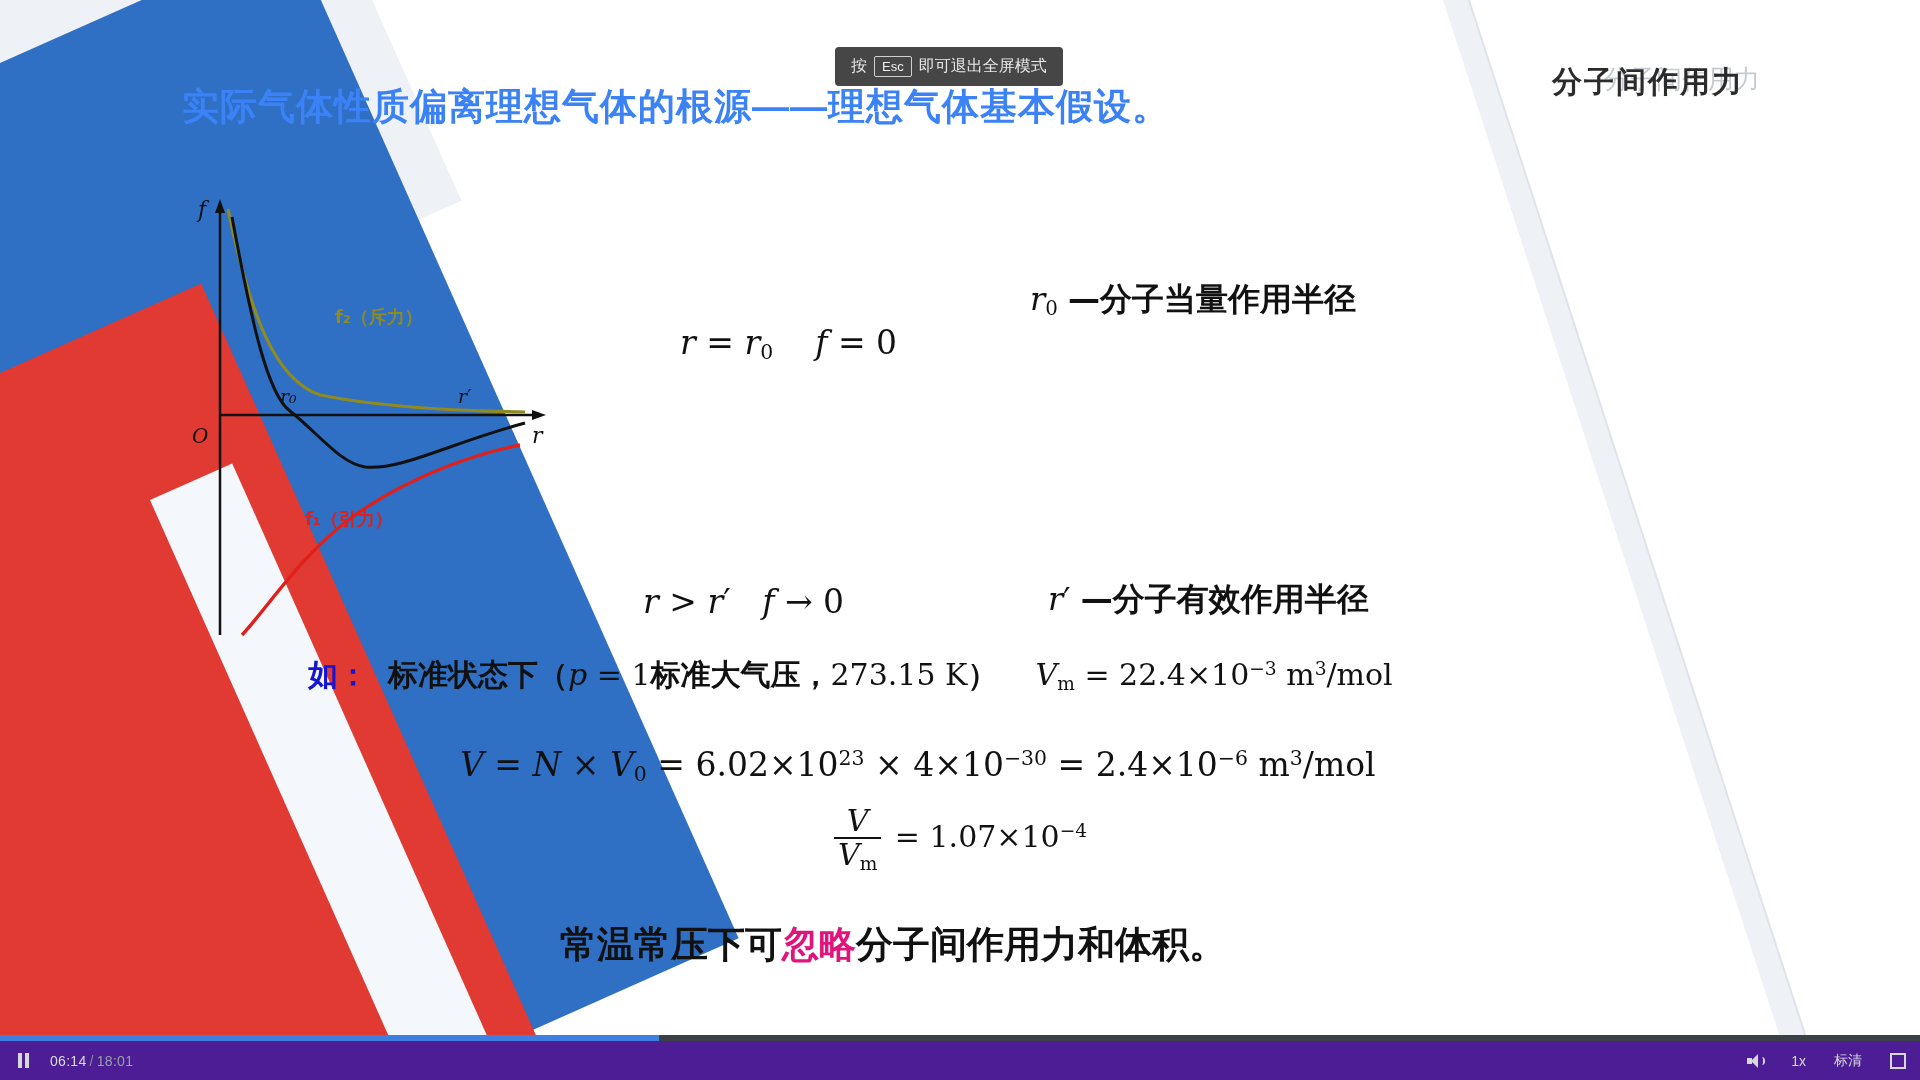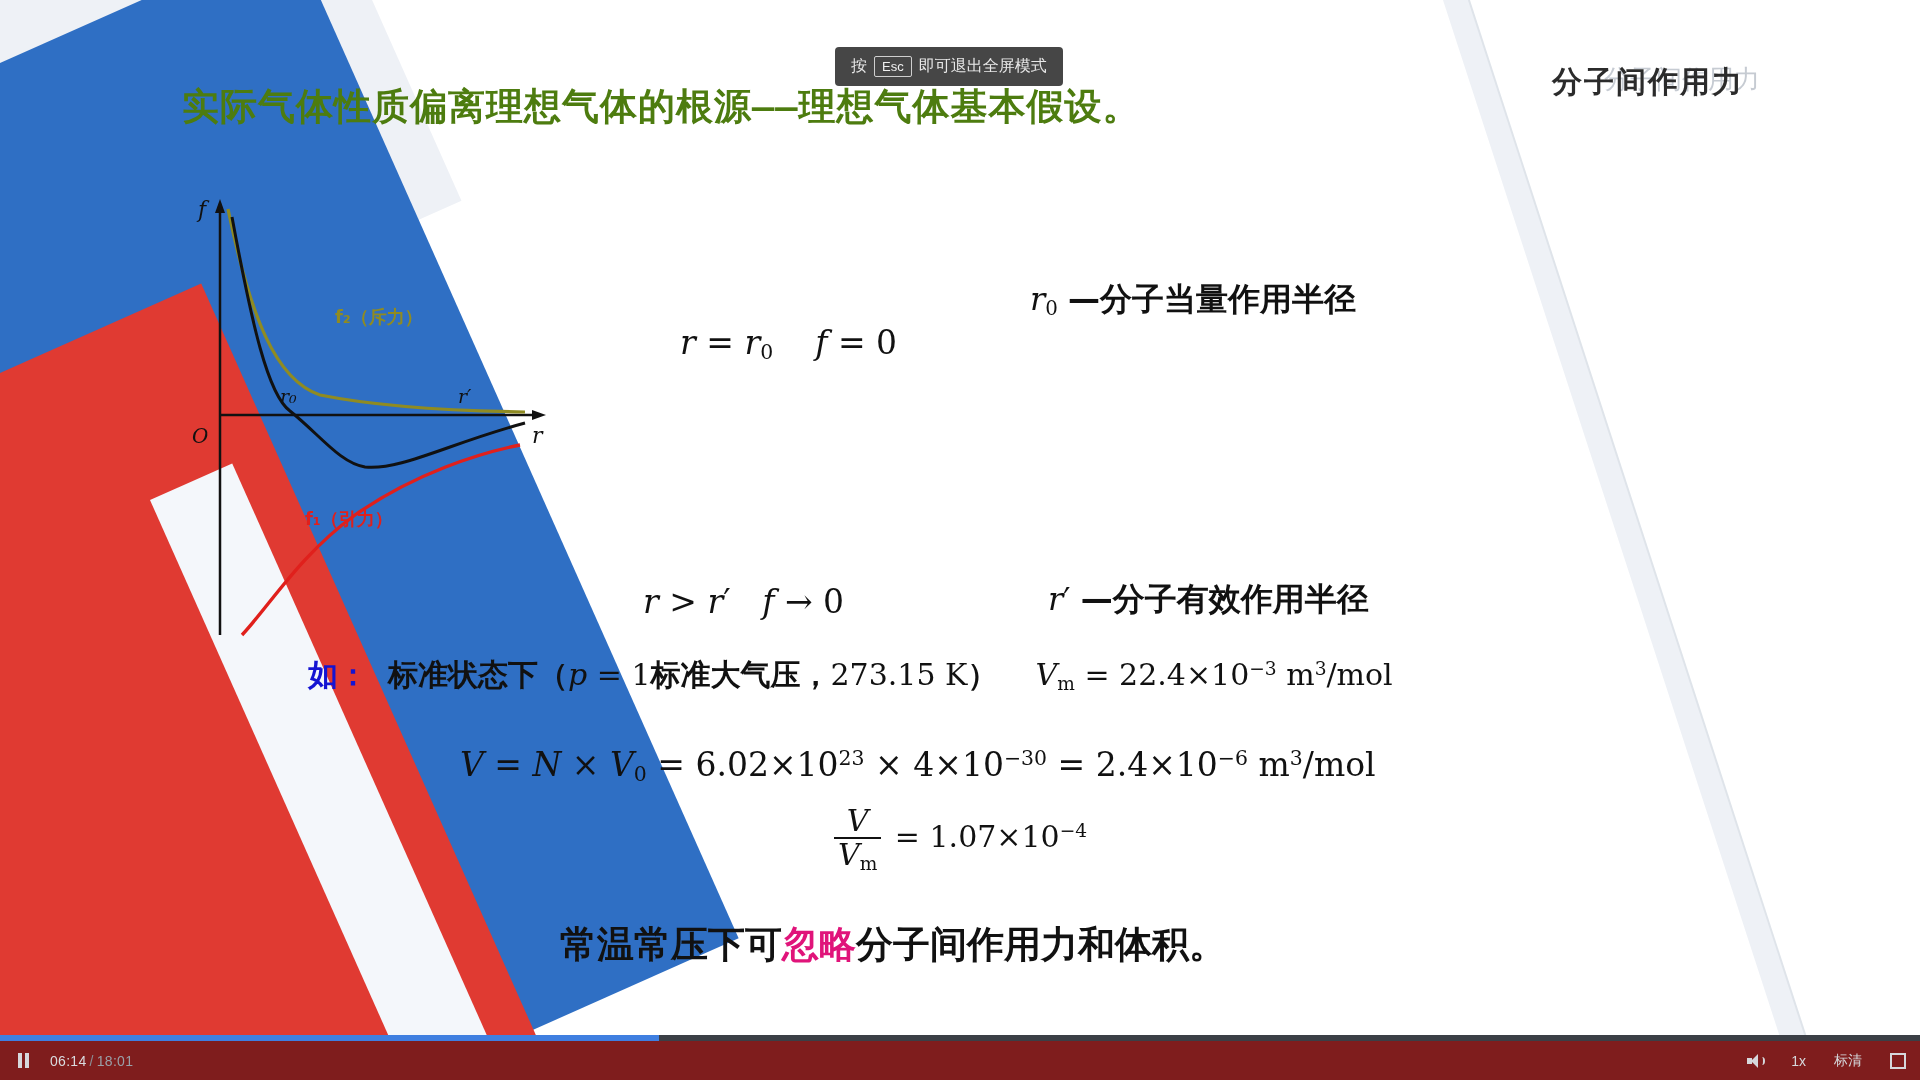--- a/index.html
+++ b/index.html
@@ -82,24 +82,24 @@
   #slide-body {
     position: absolute;
     left: 0; top: 0;
     width: 1920px; height: 1035px;
   }
 
   
   .slide-title {
     position: absolute;
     left: 182px; top: 82px;
-    font-family: Liberation Mono, monospace;
+    font-family: Liberation Sans, sans-serif;
     font-size: 37px;
     font-weight: bold;
-    color: #4d7c0f;
+    color: #3b82f6;
     letter-spacing: 1px;
     white-space: nowrap;
   }
   .corner-title {
     position: absolute;
     left: 1552px; top: 62px;
     font-family: "DejaVu Sans", sans-serif;
     font-size: 30px;
     font-weight: bold;
     color: #2b2b2b;
@@ -186,21 +186,21 @@
     position: absolute;
     left: 0; top: 0;
     height: 6px;
     background: #3f7fe0;
     width: 34.3%;
   }
   #controls {
     position: absolute;
     left: 0; top: 1041px;
     width: 1920px; height: 39px;
-    background: #7f1d1d;
+    background: #4c1d95;
     display: flex;
     align-items: center;
     color: #d6d8dc;
     font-size: 14px;
     font-family: "Liberation Sans", sans-serif;
   }
   .ctl { display: flex; align-items: center; height: 39px; }
   #pause-btn {
     width: 46px; justify-content: center; cursor: pointer;
   }

